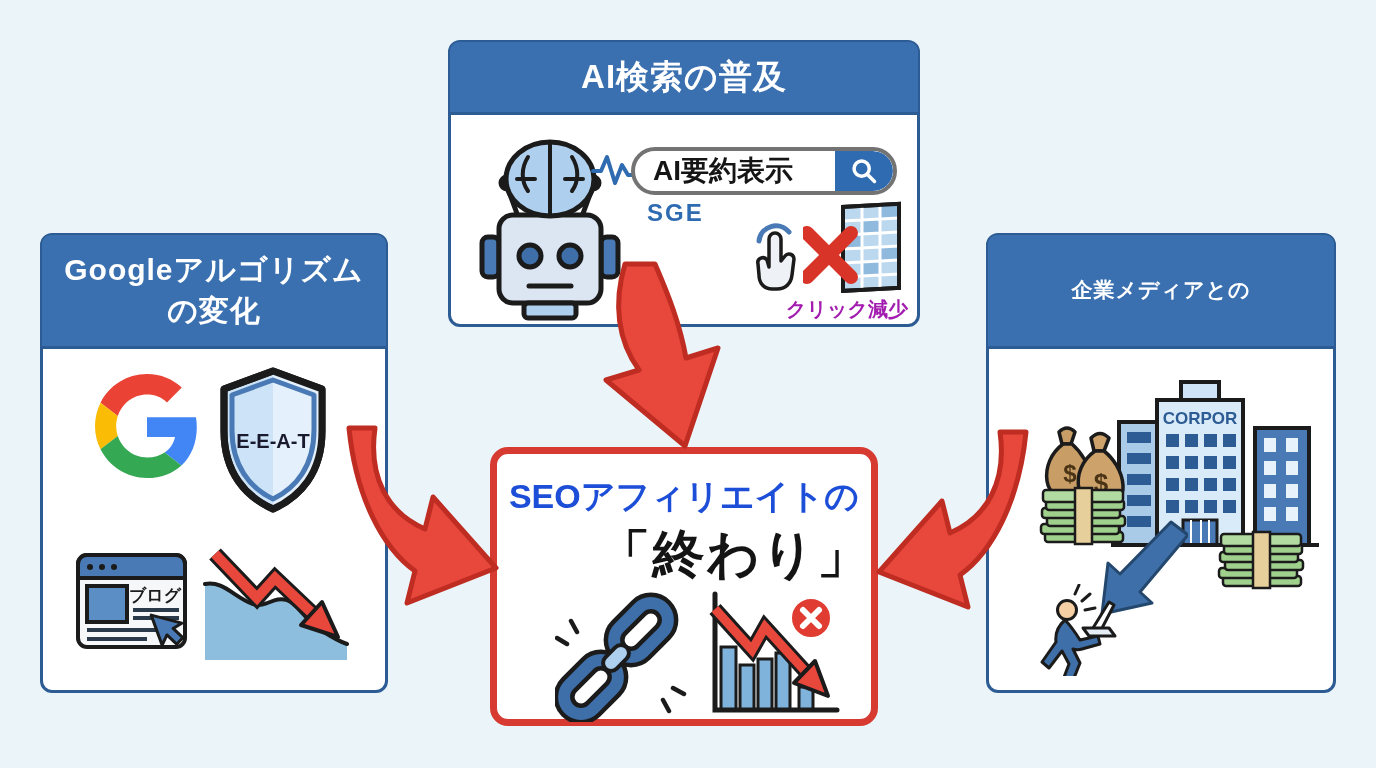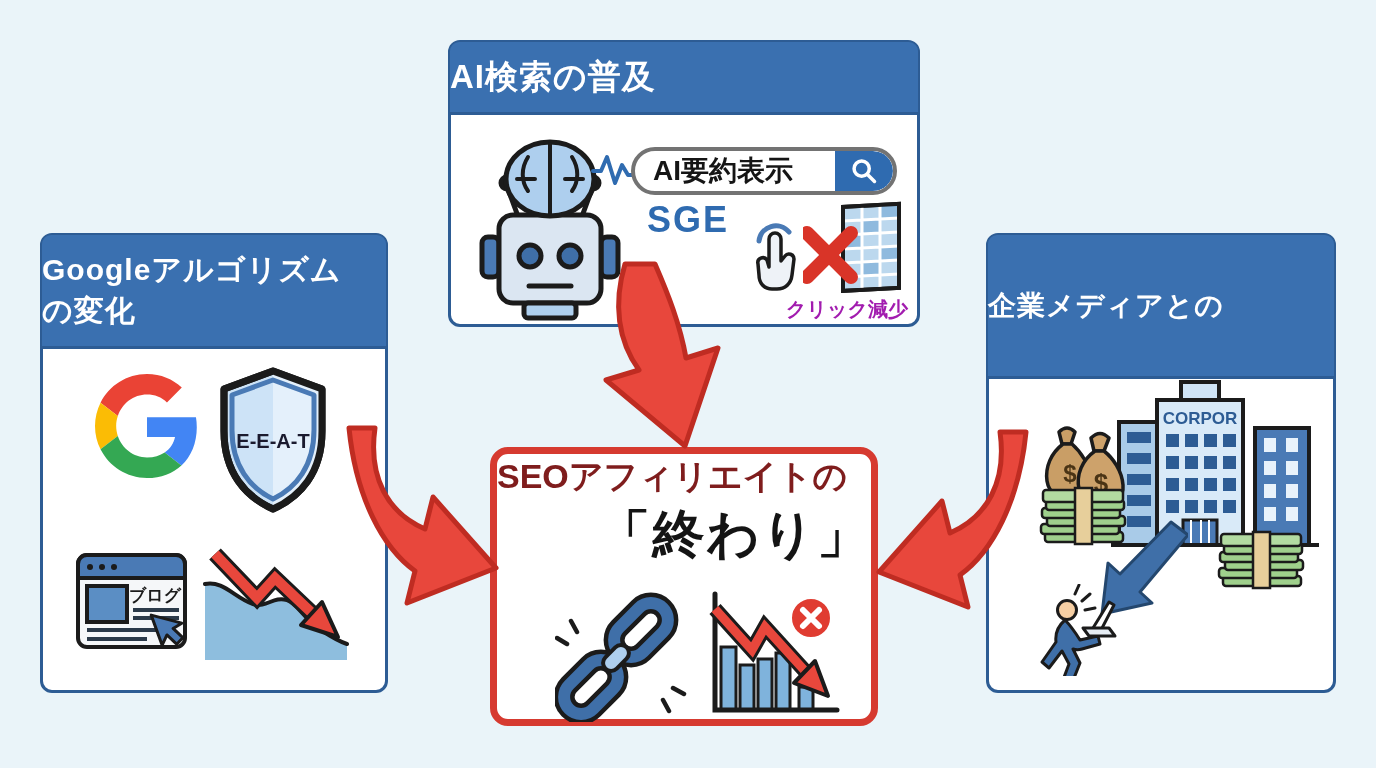--- a/index.html
+++ b/index.html
@@ -1,38 +1,38 @@
 <!DOCTYPE html>
 <html><head>
 <meta charset="utf-8">
 <style>
   *{margin:0;padding:0;box-sizing:border-box}
   html,body{width:100%;height:100%}
   body{font-family:"Liberation Sans","DejaVu Sans",sans-serif;background:#ffffff}
   .stage{position:relative;width:1376px;height:768px;background:#eaf4f9;overflow:hidden}
   .panel{position:absolute;background:#fff;border:3px solid #2d5c94;border-radius:12px}
   .panel-head{position:absolute;left:-1px;top:-1px;right:-1px;background:#3a70b0;color:#fff;font-weight:700;
-    display:flex;flex-direction:column;align-items:flex-start;justify-content:center;border-radius:9px 9px 0 0;
+    display:flex;flex-direction:column;align-items:center;justify-content:center;border-radius:9px 9px 0 0;
     text-align:center;letter-spacing:1px;border-bottom:3px solid #2d5c94}
   #p-top{left:448px;top:40px;width:472px;height:287px}
   #p-top .panel-head{height:73px;font-size:33px}
   #p-left{left:40px;top:233px;width:348px;height:460px}
   #p-left .panel-head{height:114px;font-size:30px;line-height:1.35}
   #p-right{left:986px;top:233px;width:350px;height:460px}
-  #p-right .panel-head{height:144px;font-size:28px;line-height:1.35}
+  #p-right .panel-head{height:114px;font-size:21px;line-height:1.35}
   #p-center{left:490px;top:447px;width:388px;height:279px;border:7px solid #d63a30;border-radius:18px;z-index:3}
   .abs{position:absolute}
   .searchbar{position:absolute;left:180px;top:104px;width:266px;height:48px;background:#fff;border:4px solid #737373;
     border-radius:26px;display:flex;align-items:center;overflow:hidden}
   .sb-text{flex:1;padding-left:18px;font-size:28px;font-weight:700;color:#151515;white-space:nowrap}
   .sb-btn{width:58px;align-self:stretch;background:#2f6bb0;display:flex;align-items:center;justify-content:center;
     border-radius:0 20px 20px 0}
-  .sge{position:absolute;left:196px;top:156px;font-size:36px;font-weight:700;color:#2f6bb0;letter-spacing:2px}
+  .sge{position:absolute;left:196px;top:156px;font-size:24px;font-weight:700;color:#2f6bb0;letter-spacing:2px}
   .caption{position:absolute;left:330px;top:253px;width:132px;text-align:center;font-size:20px;font-weight:700;color:#a21caf}
-  .c-line1{font-size:34px;font-weight:700;color:#7f1d1d}
+  .c-line1{margin-top:20px;text-align:center;font-size:34px;font-weight:700;color:#1d4ed8}
   .c-line2{text-align:right;font-size:52px;font-weight:800;color:#141414;letter-spacing:2px}
   .flow-arrow{position:absolute;z-index:5}
   svg text{font-family:"Liberation Sans","DejaVu Sans",sans-serif}
 </style>
 </head>
 <body>
 
 <div class="stage">
 
   <section class="panel" id="p-top">

